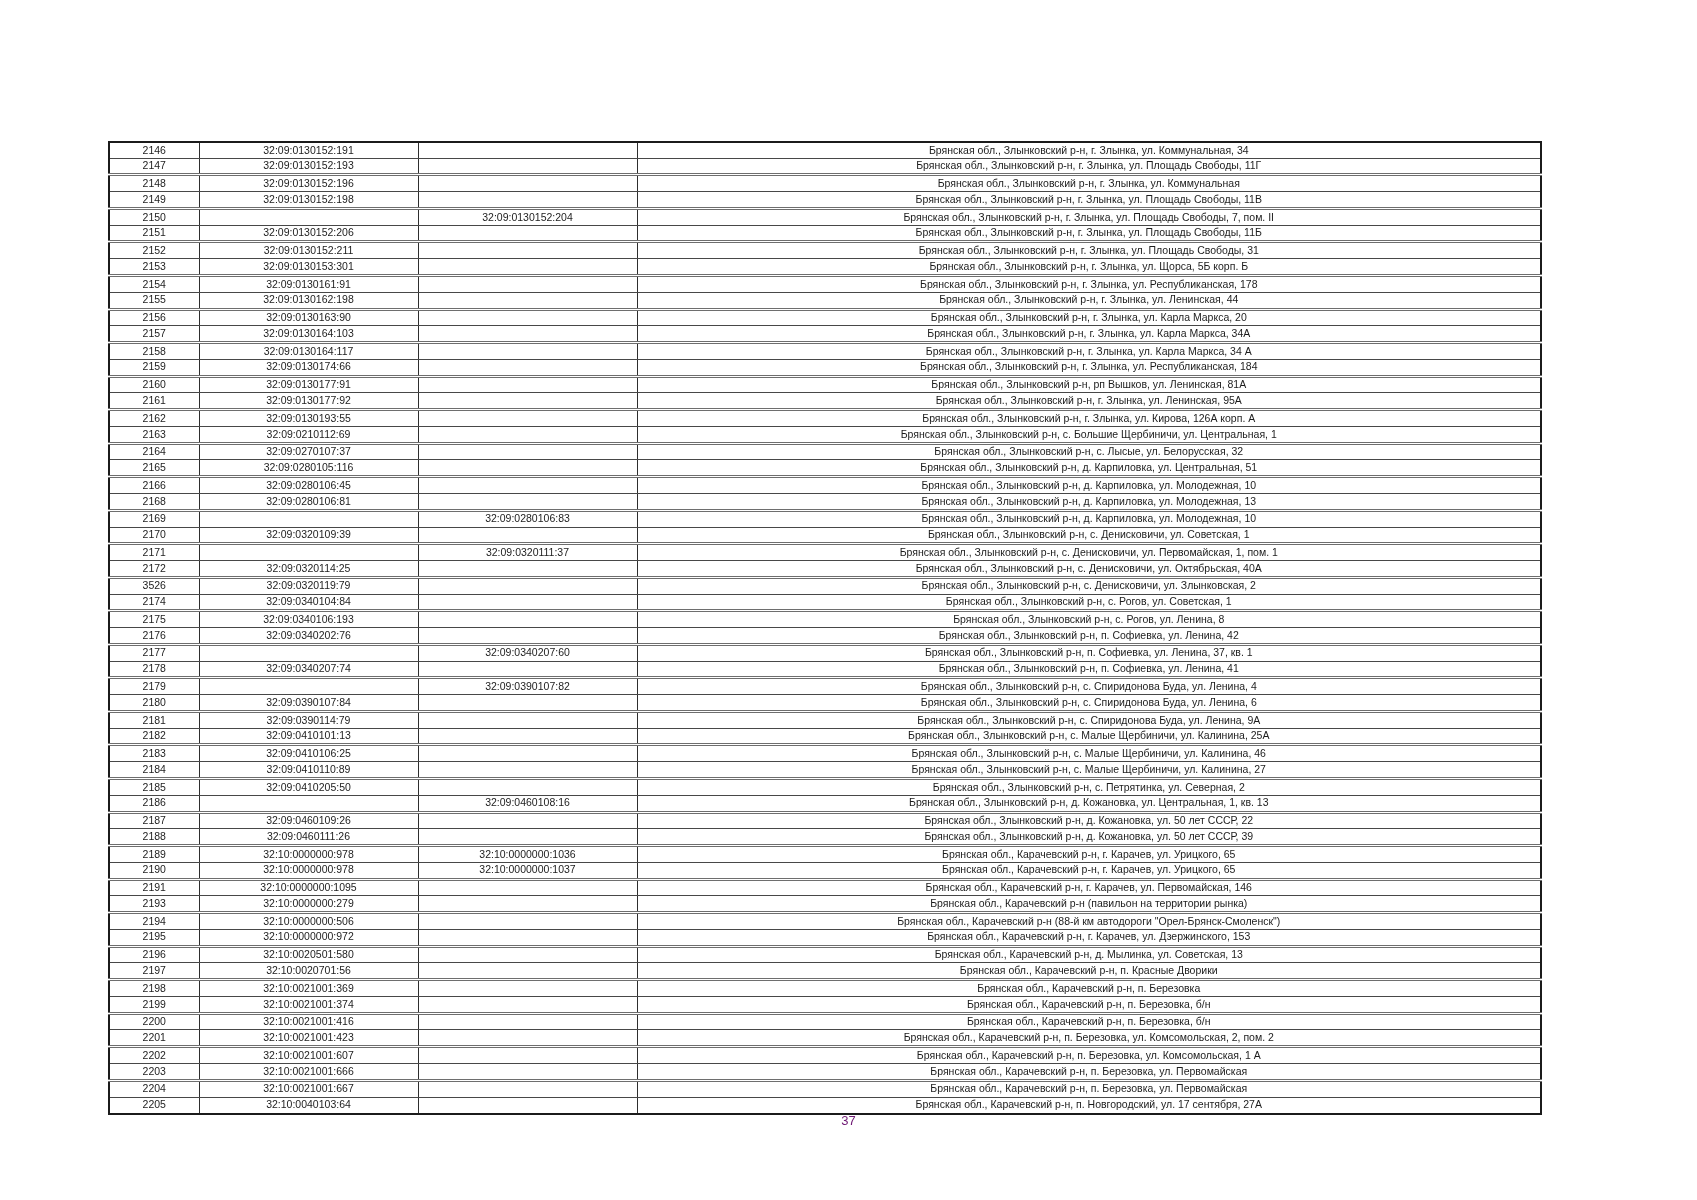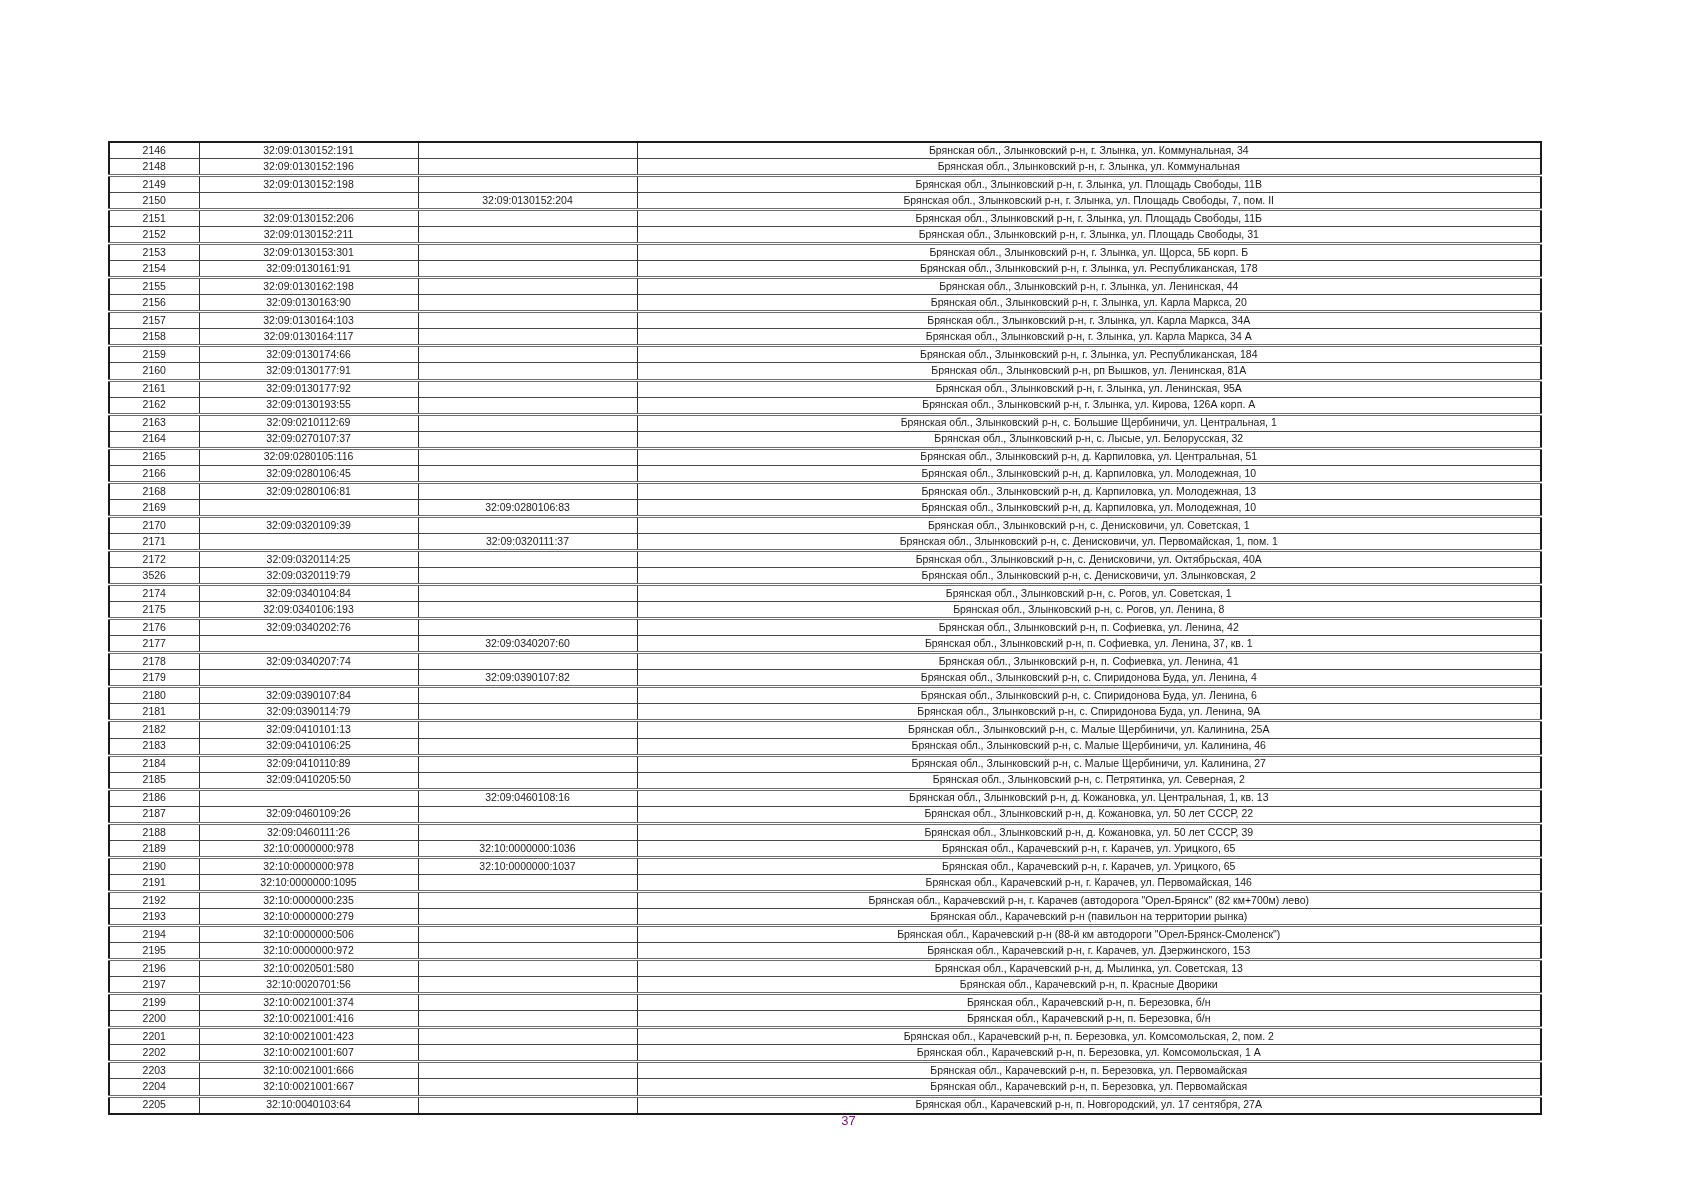--- a/index.html
+++ b/index.html
@@ -57,20 +57,26 @@
       <col style="width:904px">
     </colgroup>
     <tbody>
         <tr>
           <td class="c0">2146</td>
           <td class="c1">32:09:0130152:191</td>
           <td class="c2"></td>
           <td class="c3">Брянская обл., Злынковский р-н, г. Злынка, ул. Коммунальная, 34</td>
         </tr>
         <tr>
+          <td class="c0">2147</td>
+          <td class="c1">32:09:0130152:193</td>
+          <td class="c2"></td>
+          <td class="c3">Брянская обл., Злынковский р-н, г. Злынка, ул. Площадь Свободы, 11Г</td>
+        </tr>
+        <tr>
           <td class="c0">2148</td>
           <td class="c1">32:09:0130152:196</td>
           <td class="c2"></td>
           <td class="c3">Брянская обл., Злынковский р-н, г. Злынка, ул. Коммунальная</td>
         </tr>
         <tr>
           <td class="c0">2149</td>
           <td class="c1">32:09:0130152:198</td>
           <td class="c2"></td>
           <td class="c3">Брянская обл., Злынковский р-н, г. Злынка, ул. Площадь Свободы, 11В</td>
@@ -315,26 +321,20 @@
           <td class="c2">32:10:0000000:1037</td>
           <td class="c3">Брянская обл., Карачевский р-н, г. Карачев, ул. Урицкого, 65</td>
         </tr>
         <tr>
           <td class="c0">2191</td>
           <td class="c1">32:10:0000000:1095</td>
           <td class="c2"></td>
           <td class="c3">Брянская обл., Карачевский р-н, г. Карачев, ул. Первомайская, 146</td>
         </tr>
         <tr>
-          <td class="c0">2192</td>
-          <td class="c1">32:10:0000000:235</td>
-          <td class="c2"></td>
-          <td class="c3">Брянская обл., Карачевский р-н, г. Карачев (автодорога "Орел-Брянск" (82 км+700м) лево)</td>
-        </tr>
-        <tr>
           <td class="c0">2193</td>
           <td class="c1">32:10:0000000:279</td>
           <td class="c2"></td>
           <td class="c3">Брянская обл., Карачевский р-н (павильон на территории рынка)</td>
         </tr>
         <tr>
           <td class="c0">2194</td>
           <td class="c1">32:10:0000000:506</td>
           <td class="c2"></td>
           <td class="c3">Брянская обл., Карачевский р-н (88-й км автодороги "Орел-Брянск-Смоленск")</td>
@@ -349,20 +349,26 @@
           <td class="c0">2196</td>
           <td class="c1">32:10:0020501:580</td>
           <td class="c2"></td>
           <td class="c3">Брянская обл., Карачевский р-н, д. Мылинка, ул. Советская, 13</td>
         </tr>
         <tr>
           <td class="c0">2197</td>
           <td class="c1">32:10:0020701:56</td>
           <td class="c2"></td>
           <td class="c3">Брянская обл., Карачевский р-н, п. Красные Дворики</td>
+        </tr>
+        <tr>
+          <td class="c0">2198</td>
+          <td class="c1">32:10:0021001:369</td>
+          <td class="c2"></td>
+          <td class="c3">Брянская обл., Карачевский р-н, п. Березовка</td>
         </tr>
         <tr>
           <td class="c0">2199</td>
           <td class="c1">32:10:0021001:374</td>
           <td class="c2"></td>
           <td class="c3">Брянская обл., Карачевский р-н, п. Березовка, б/н</td>
         </tr>
         <tr>
           <td class="c0">2200</td>
           <td class="c1">32:10:0021001:416</td>

